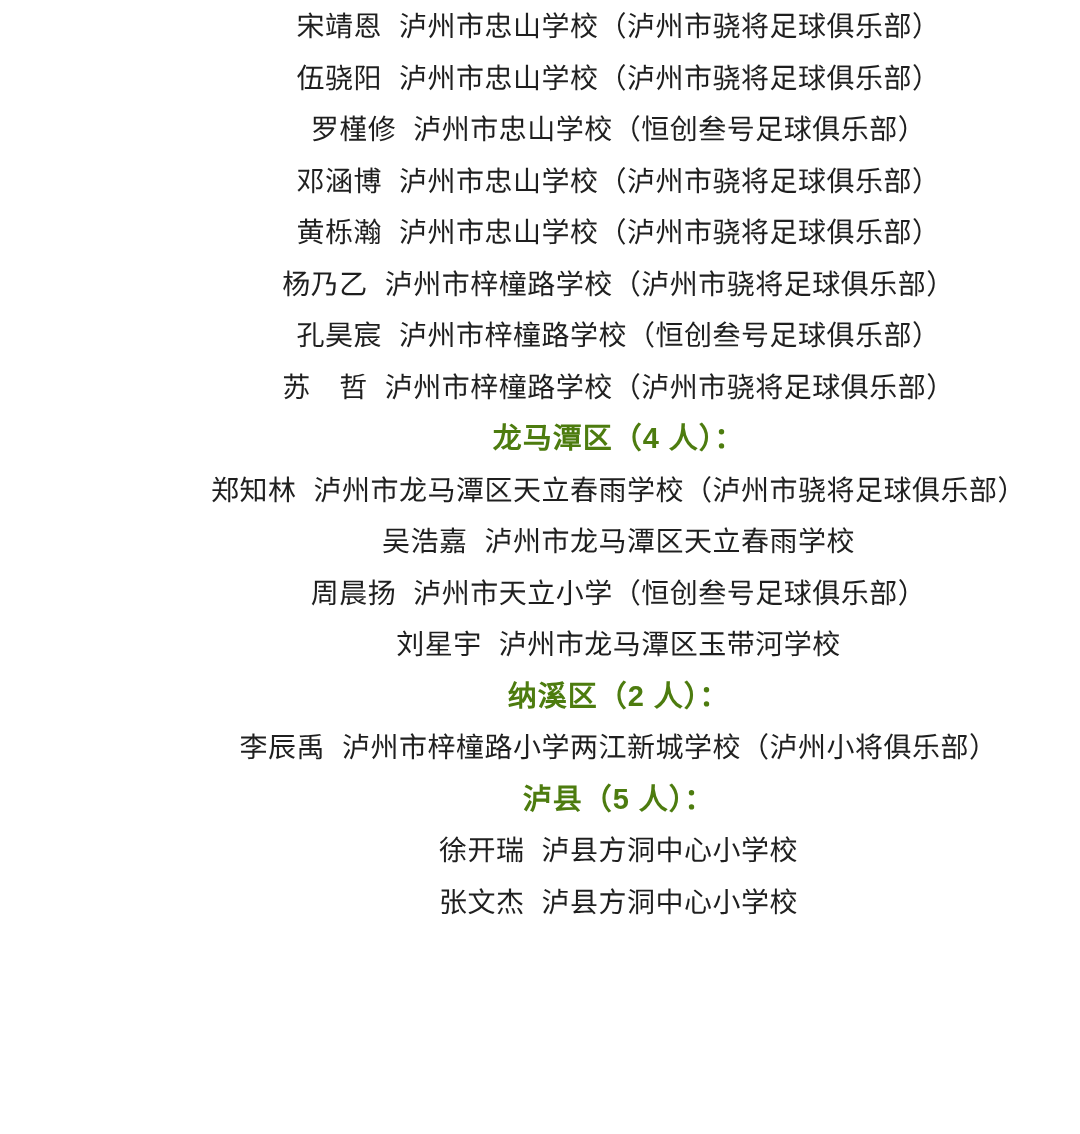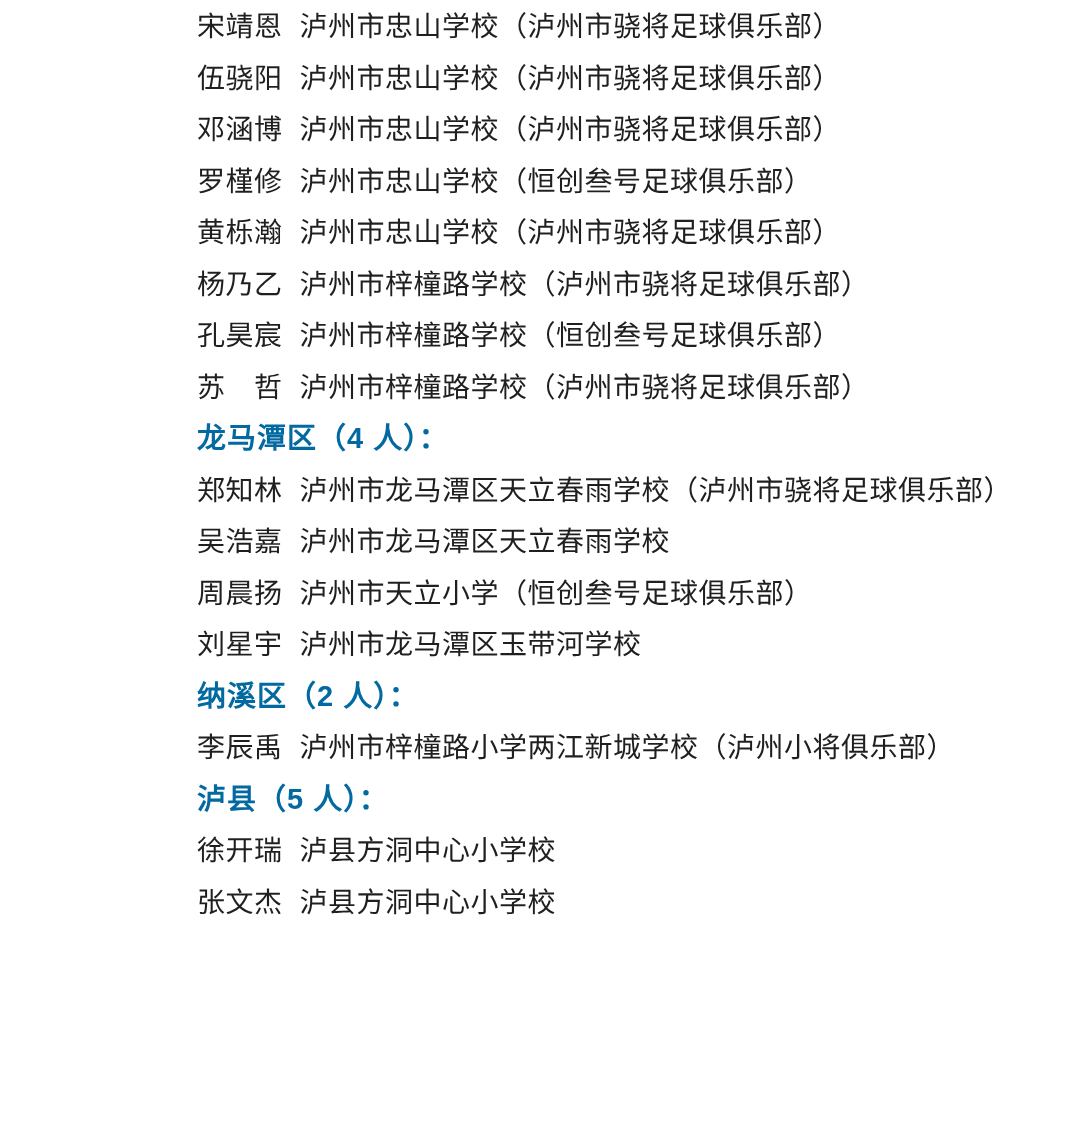--- a/index.html
+++ b/index.html
@@ -8,52 +8,52 @@
     font-family:"Liberation Serif","DejaVu Serif",serif;
   }
   .doc{
     box-sizing:border-box;
     padding:1px 40px 0 197px;
     color:#1f1f1f;
     font-size:28px;
     line-height:51.5px;
     white-space:nowrap;
   }
-  .row{height:51.5px;}
+  .row{height:51.5px;text-align:center;}
   .player-name{
     display:inline-block;
     min-width:84px;
     margin-right:17px;
     letter-spacing:0.5px;
   }
   .player-school{letter-spacing:0.5px;}
   .section-header{
     font-family:"Liberation Sans","DejaVu Sans",sans-serif;
     font-weight:700;
     font-size:29px;
-    color:#0369a1;
+    color:#4d7c0f;
     letter-spacing:1px;
   }
 </style>
 </head>
 <body>
 
 <main class="doc">
 
   <div class="row">
     <span class="player-name">宋靖恩</span><span class="player-school">泸州市忠山学校（泸州市骁将足球俱乐部）</span>
   </div>
   <div class="row">
     <span class="player-name">伍骁阳</span><span class="player-school">泸州市忠山学校（泸州市骁将足球俱乐部）</span>
   </div>
   <div class="row">
-    <span class="player-name">邓涵博</span><span class="player-school">泸州市忠山学校（泸州市骁将足球俱乐部）</span>
+    <span class="player-name">罗槿修</span><span class="player-school">泸州市忠山学校（恒创叁号足球俱乐部）</span>
   </div>
   <div class="row">
-    <span class="player-name">罗槿修</span><span class="player-school">泸州市忠山学校（恒创叁号足球俱乐部）</span>
+    <span class="player-name">邓涵博</span><span class="player-school">泸州市忠山学校（泸州市骁将足球俱乐部）</span>
   </div>
   <div class="row">
     <span class="player-name">黄栎瀚</span><span class="player-school">泸州市忠山学校（泸州市骁将足球俱乐部）</span>
   </div>
   <div class="row">
     <span class="player-name">杨乃乙</span><span class="player-school">泸州市梓橦路学校（泸州市骁将足球俱乐部）</span>
   </div>
   <div class="row">
     <span class="player-name">孔昊宸</span><span class="player-school">泸州市梓橦路学校（恒创叁号足球俱乐部）</span>
   </div>

